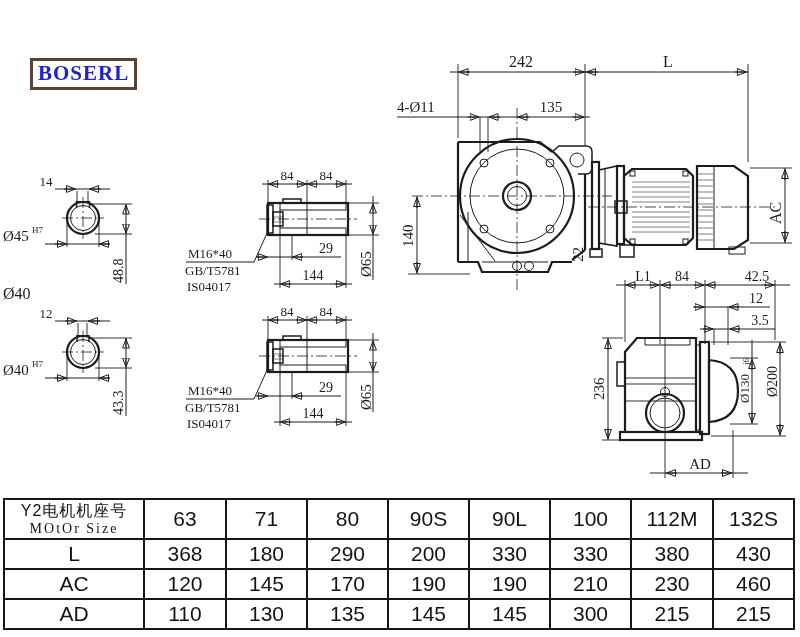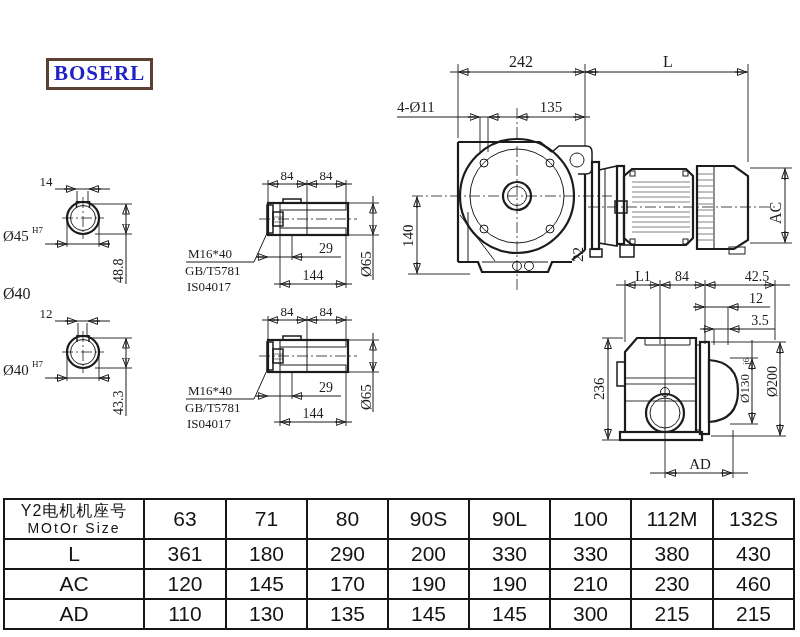--- a/index.html
+++ b/index.html
@@ -1,21 +1,21 @@
 <!DOCTYPE html>
 <html><head>
 <meta charset="utf-8">
 <style>
   html,body{margin:0;padding:0;background:#ffffff;}
   .page{position:relative;width:800px;height:637px;background:#fff;overflow:hidden;
         font-family:"Liberation Sans",sans-serif;color:#111;}
   .title{position:absolute;left:26px;top:10px;font-size:33px;font-weight:700;
          letter-spacing:1px;color:#0d0d0d;white-space:nowrap;}
   .logo{position:absolute;left:30px;top:58px;border:3px solid #5c4033;
-        padding:0 5px 1px 5px;background:#fff;margin-left:16px;}
+        padding:0 5px 1px 5px;background:#fff;}
   .logo span{font-family:"Liberation Serif",serif;font-weight:700;font-size:21px;
         color:#2121c8;letter-spacing:1px;}
   svg.draw{position:absolute;left:0;top:0;}
   svg.draw line,svg.draw path,svg.draw rect,svg.draw circle{stroke:#1c1c1c;fill:none;}
   .ln{stroke-width:1;}
   .bold{stroke-width:2.2;}
   .med{stroke-width:1.5;}
   .thin{stroke-width:.55;}
   .ext{stroke-width:.9;}
   .cl{stroke-width:.8;stroke-dasharray:11 3 2 3;}
@@ -25,21 +25,21 @@
   .t13{font-size:13px;} .t14{font-size:14px;} .t15{font-size:15px;}
   .t16{font-size:16px;} .t9{font-size:9px;}
   .mid{text-anchor:middle;}
   
   table.dims{position:absolute;left:3px;top:498px;width:790px;border-collapse:collapse;
              table-layout:fixed;background:#fff;}
   table.dims td{border:2px solid #161616;text-align:center;vertical-align:middle;
              font-size:21px;color:#141414;padding:0;}
   table.dims tr.hdr{height:40px;} table.dims tr.r{height:30px;}
   td.first .cn{font-size:16px;letter-spacing:1px;line-height:19px;}
-  td.first .en{font-size:14px;letter-spacing:2px;line-height:17px;}
+  td.first .en{font-size:14px;letter-spacing:2px;line-height:17px;font-family:Liberation Serif, serif;}
 </style>
 </head>
 <body>
 
 <div class="page">
 
   <div class="logo">
     <span>BOSERL</span>
   </div>
 
@@ -410,21 +410,21 @@
         <td>71</td>
         <td>80</td>
         <td>90S</td>
         <td>90L</td>
         <td>100</td>
         <td>112M</td>
         <td>132S</td>
       </tr>
       <tr class="r">
         <td class="first">L</td>
-        <td>361</td>
+        <td>368</td>
         <td>180</td>
         <td>290</td>
         <td>200</td>
         <td>330</td>
         <td>330</td>
         <td>380</td>
         <td>430</td>
       </tr>
       <tr class="r">
         <td class="first">AC</td>

